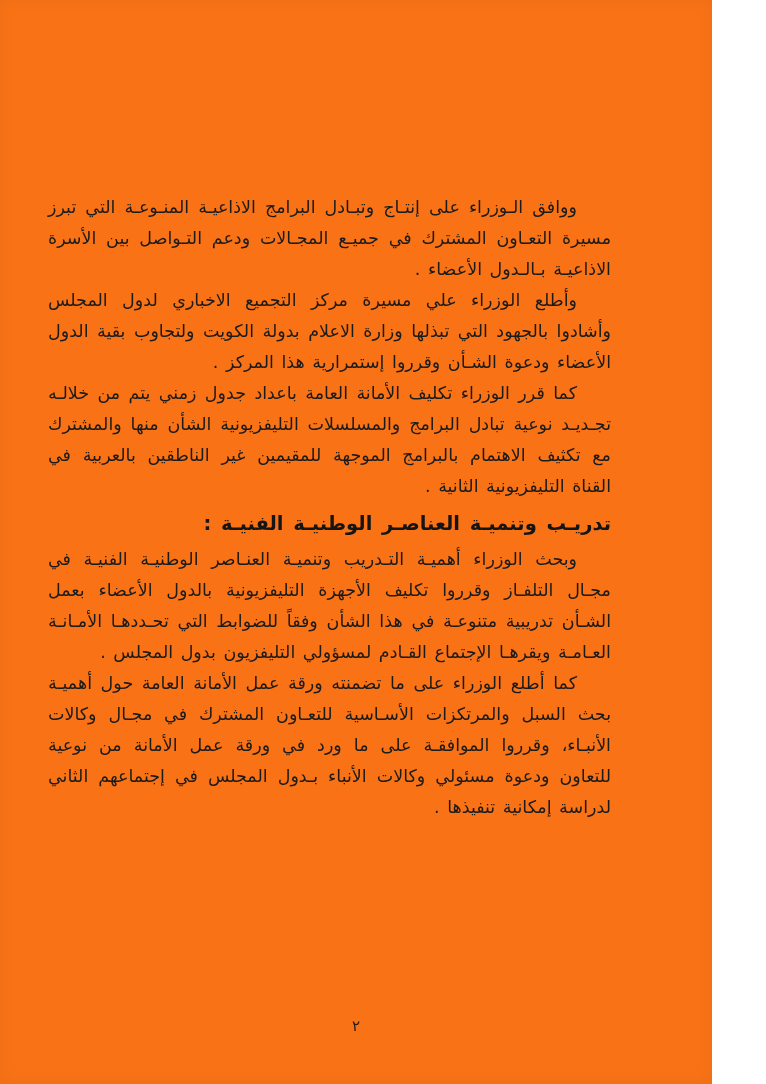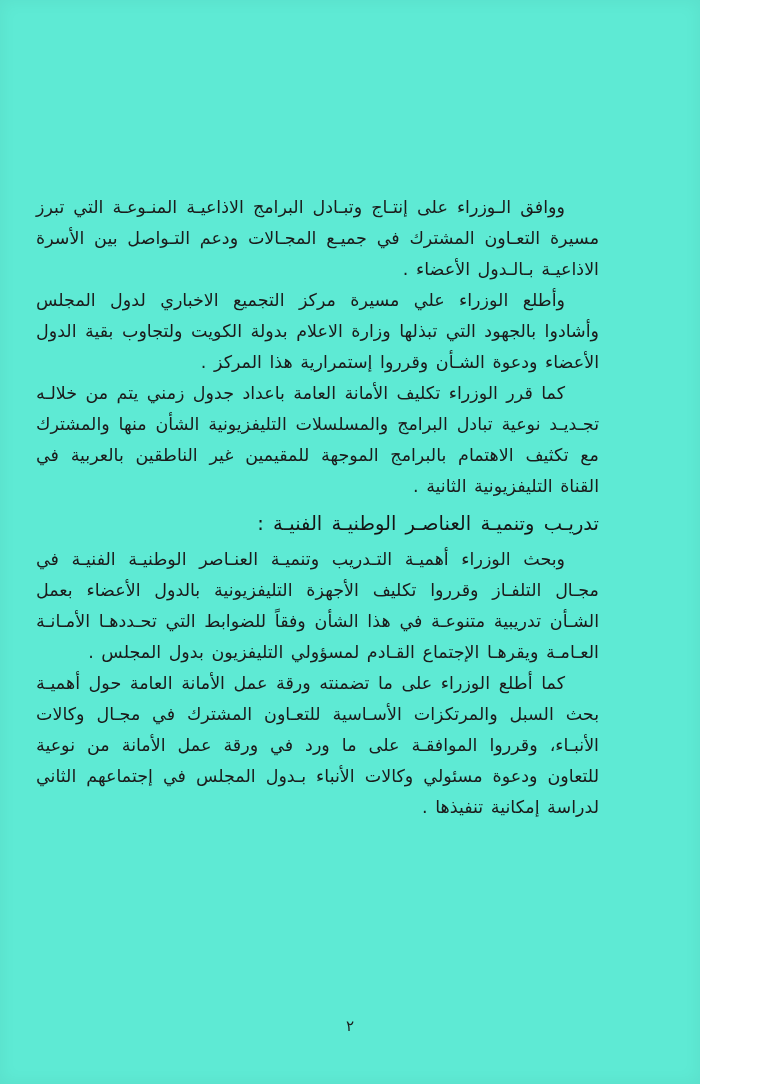--- a/index.html
+++ b/index.html
@@ -4,24 +4,25 @@
 <style>
   html, body {
     margin: 0;
     padding: 0;
     background: #ffffff;
   }
   .page {
     position: relative;
     width: 700px;
     height: 1084px;
-    background: #5eead4;
+    background: #f97316;
     overflow: hidden;
     box-shadow: inset 0 0 18px rgba(0,0,0,0.05);
     font-family: "DejaVu Sans", sans-serif;
+    padding-left: 12px;
   }
   .text-block {
     position: absolute;
     top: 192px;
     right: 101px;
     width: 563px;
     direction: rtl;
     unicode-bidi: embed;
     text-align: justify;
     color: #1b1b1b;
@@ -30,21 +31,21 @@
     margin: 0;
     font-size: 17.5px;
     line-height: 31px;
     text-indent: 34px;
     word-spacing: 2px;
   }
   .text-block h2 {
     margin: 5px 0 3px 0;
     font-size: 19.5px;
     line-height: 34px;
-    font-weight: normal;
+    font-weight: bold;
     text-align: right;
     text-indent: 0;
     word-spacing: 3px;
     color: #151515;
   }
   .page-number {
     position: absolute;
     bottom: 49px;
     left: 0;
     width: 100%;

